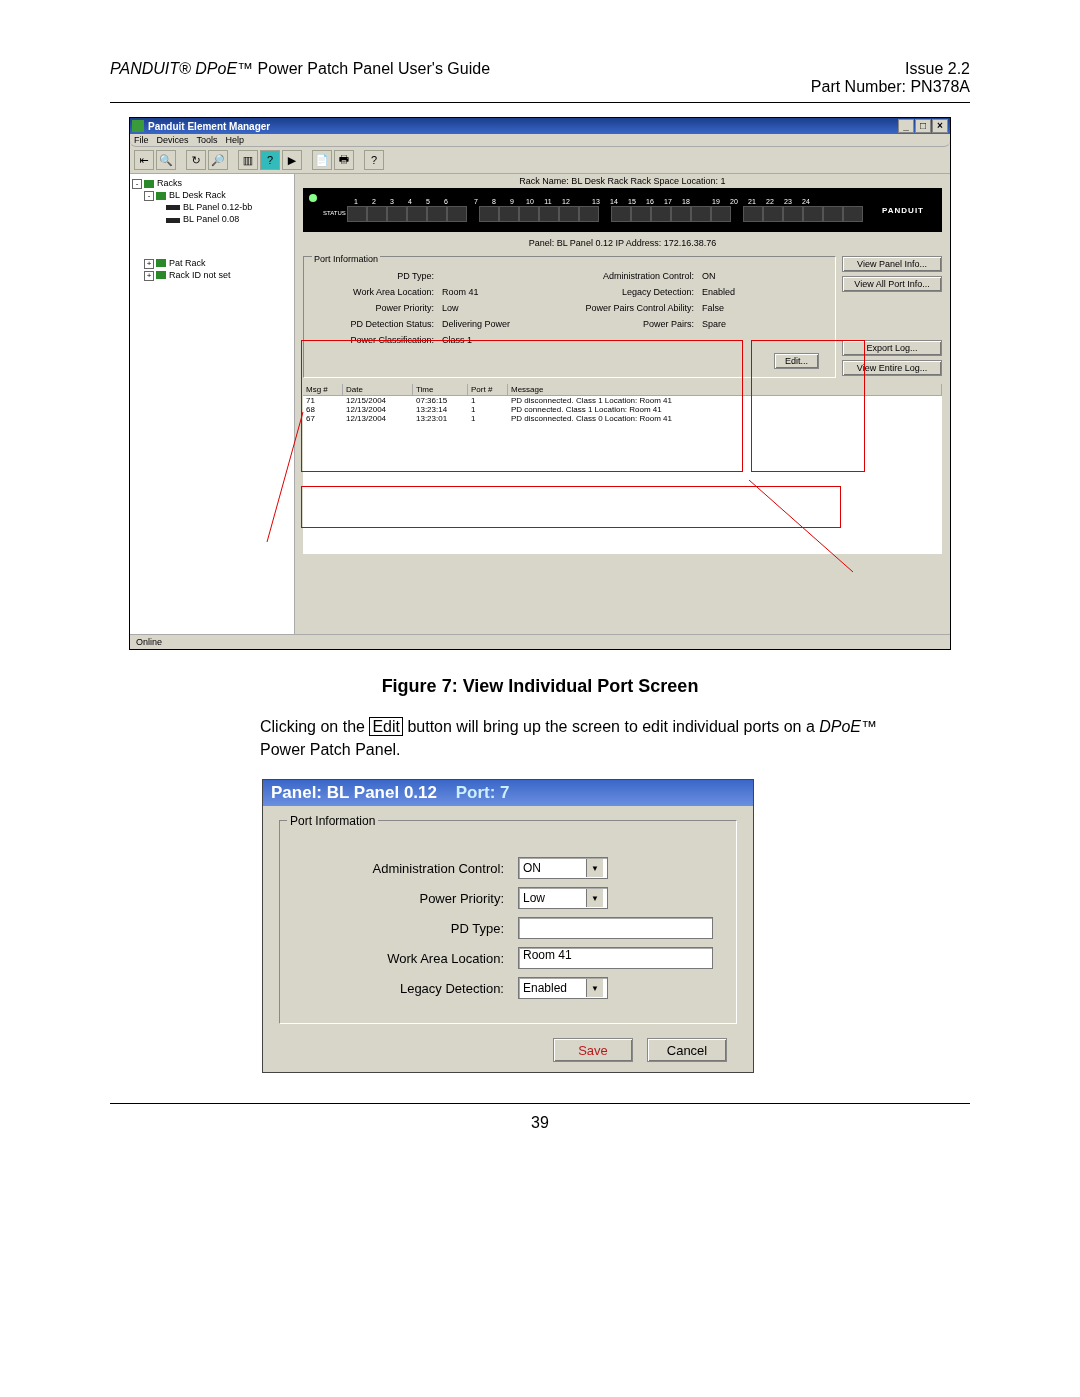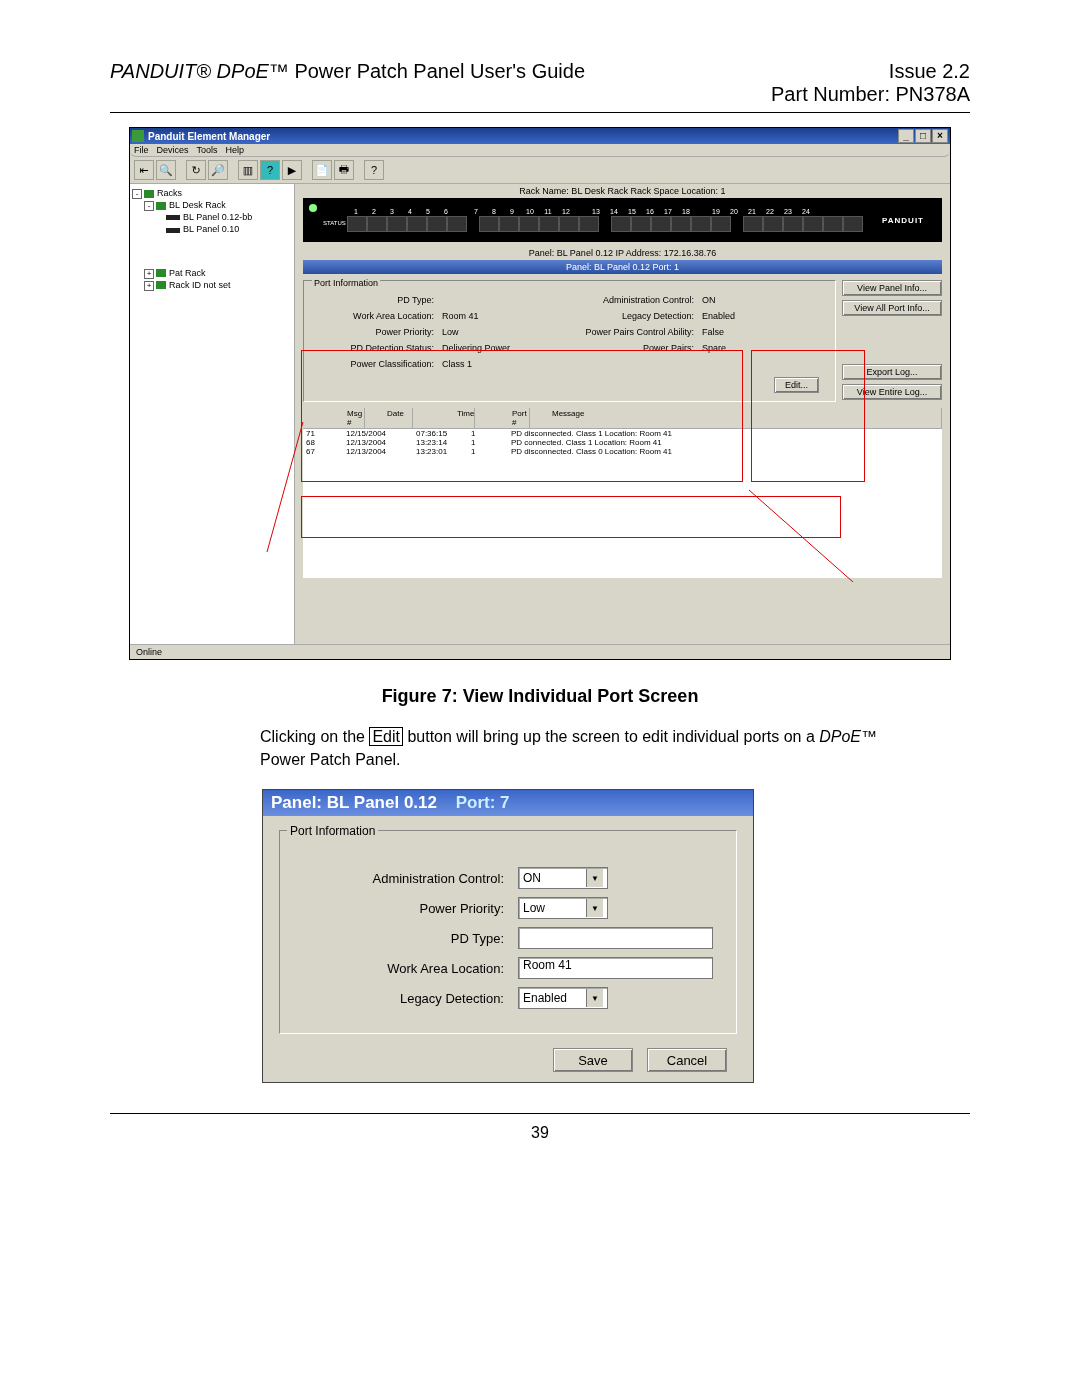--- a/index.html
+++ b/index.html
@@ -10,21 +10,21 @@
     width: 1080px;
     color: #000;
   }
   .page {
     width: 860px;
     margin: 60px auto 40px;
   }
   .doc-header {
     display: flex;
     justify-content: space-between;
-    font-size: 20px;
+    font-size: 16px;
     margin-bottom: 4px;
   }
   .doc-header-left .product { font-style: italic; }
   .doc-header-right { text-align: right; }
   hr.top-rule, hr.bottom-rule {
     border: none;
     border-top: 1px solid #000;
     margin: 6px 0 14px;
   }
   hr.bottom-rule { margin: 30px 0 10px; }
@@ -155,21 +155,21 @@
     font-size:8px;
     height:170px;
     overflow:hidden;
   }
   .log-hdr {
     display:grid;
     grid-template-columns:40px 70px 55px 40px 1fr;
     background:#d8d5c9;border-bottom:1px solid #aaa;
     font-size:8px;
   }
-  .log-hdr div { padding:1px 17px;border-right:1px solid #aaa;margin-left:27px;}
+  .log-hdr div { padding:1px 3px;border-right:1px solid #aaa;}
   .log-row {
     display:grid;
     grid-template-columns:40px 70px 55px 40px 1fr;
     font-size:8px;
   }
   .log-row div { padding:0 3px; }
   .statusbar {
     border-top:1px solid #aaa;
     background:#d8d5c9;
     padding:2px 6px;
@@ -224,21 +224,21 @@
     font-size:12px;box-shadow:inset 1px 1px #aaa;
   }
   .dlg .sel { width:80px;display:flex;align-items:center;justify-content:space-between; }
   .dlg .sel .arr { width:16px;height:18px;background:#d8d5c9;border-left:1px solid #777;display:flex;align-items:center;justify-content:center;font-size:8px; }
   .dlg .wide { width:185px; }
   .dlg .dbtns { display:flex;gap:14px;justify-content:flex-end;padding-right:10px; }
   .dlg .dbtn {
     width:80px;height:24px;border:1px solid #888;background:#d8d5c9;
     box-shadow:inset 1px 1px #fff,inset -1px -1px #777;font-size:13px;
   }
-  .dlg .dbtn.disabled { color:#000000;text-align:center; }
+  .dlg .dbtn.disabled { color:#b91c1c;text-align:center; }
   .page-num { text-align:center;font-size:16px;margin-top:8px; }
 </style>
 </head>
 <body>
 
 <div class="page">
   <div class="doc-header">
     <div class="doc-header-left">
       <span class="product">PANDUIT® DPoE™</span><span> Power Patch Panel User's Guide</span>
     </div>
@@ -292,21 +292,21 @@
         <div class="tbtn">🖶</div>
         <div class="tbtn sep"></div>
         <div class="tbtn">?</div>
       </div>
 
       <div class="body-split">
         <div class="tree">
           <div class="row"><span class="sq">-</span><span class="rack"></span><span>Racks</span></div>
           <div class="row" style="margin-left:12px;"><span class="sq">-</span><span class="rack"></span><span>BL Desk Rack</span></div>
           <div class="row" style="margin-left:34px;"><span class="bar"></span><span>BL Panel 0.12-bb</span></div>
-          <div class="row" style="margin-left:34px;"><span class="bar"></span><span>BL Panel 0.10</span></div>
+          <div class="row" style="margin-left:34px;"><span class="bar"></span><span>BL Panel 0.08</span></div>
           <div class="row" style="margin-left:12px;margin-top:31px;"><span class="sq">+</span><span class="rack"></span><span>Pat Rack</span></div>
           <div class="row" style="margin-left:12px;"><span class="sq">+</span><span class="rack"></span><span>Rack ID not set</span></div>
         </div>
 
         <div class="main">
           <div class="rack-header">Rack Name: BL Desk Rack      Rack Space Location: 1</div>
           <div class="panel-strip">
             <div class="led"></div>
             <div class="status">STATUS</div>
             <div>
@@ -375,21 +375,20 @@
                     <div class="pjack"></div>
                     <div class="pjack"></div>
                     <div class="pjack"></div>
                     <div class="pjack"></div>
                   </div>
                 </div>
             </div>
             <div class="brand">PANDUIT</div>
           </div>
           <div class="panel-sub">Panel: BL Panel 0.12    IP Address: 172.16.38.76</div>
-          <div class="panel-port-title">Panel: BL Panel 0.12    Port: 1</div>
 
           <div class="port-area">
             <div class="port-info" style="border:1px solid #fff;border-top-color:#888;border-left-color:#888;">
               <div class="fieldset-label">Port Information</div>
               <div class="fields-grid">
                 <div class="l">PD Type:</div>
                 <div class="v"></div>
                 <div class="l">Administration Control:</div>
                 <div class="v">ON</div>
 

